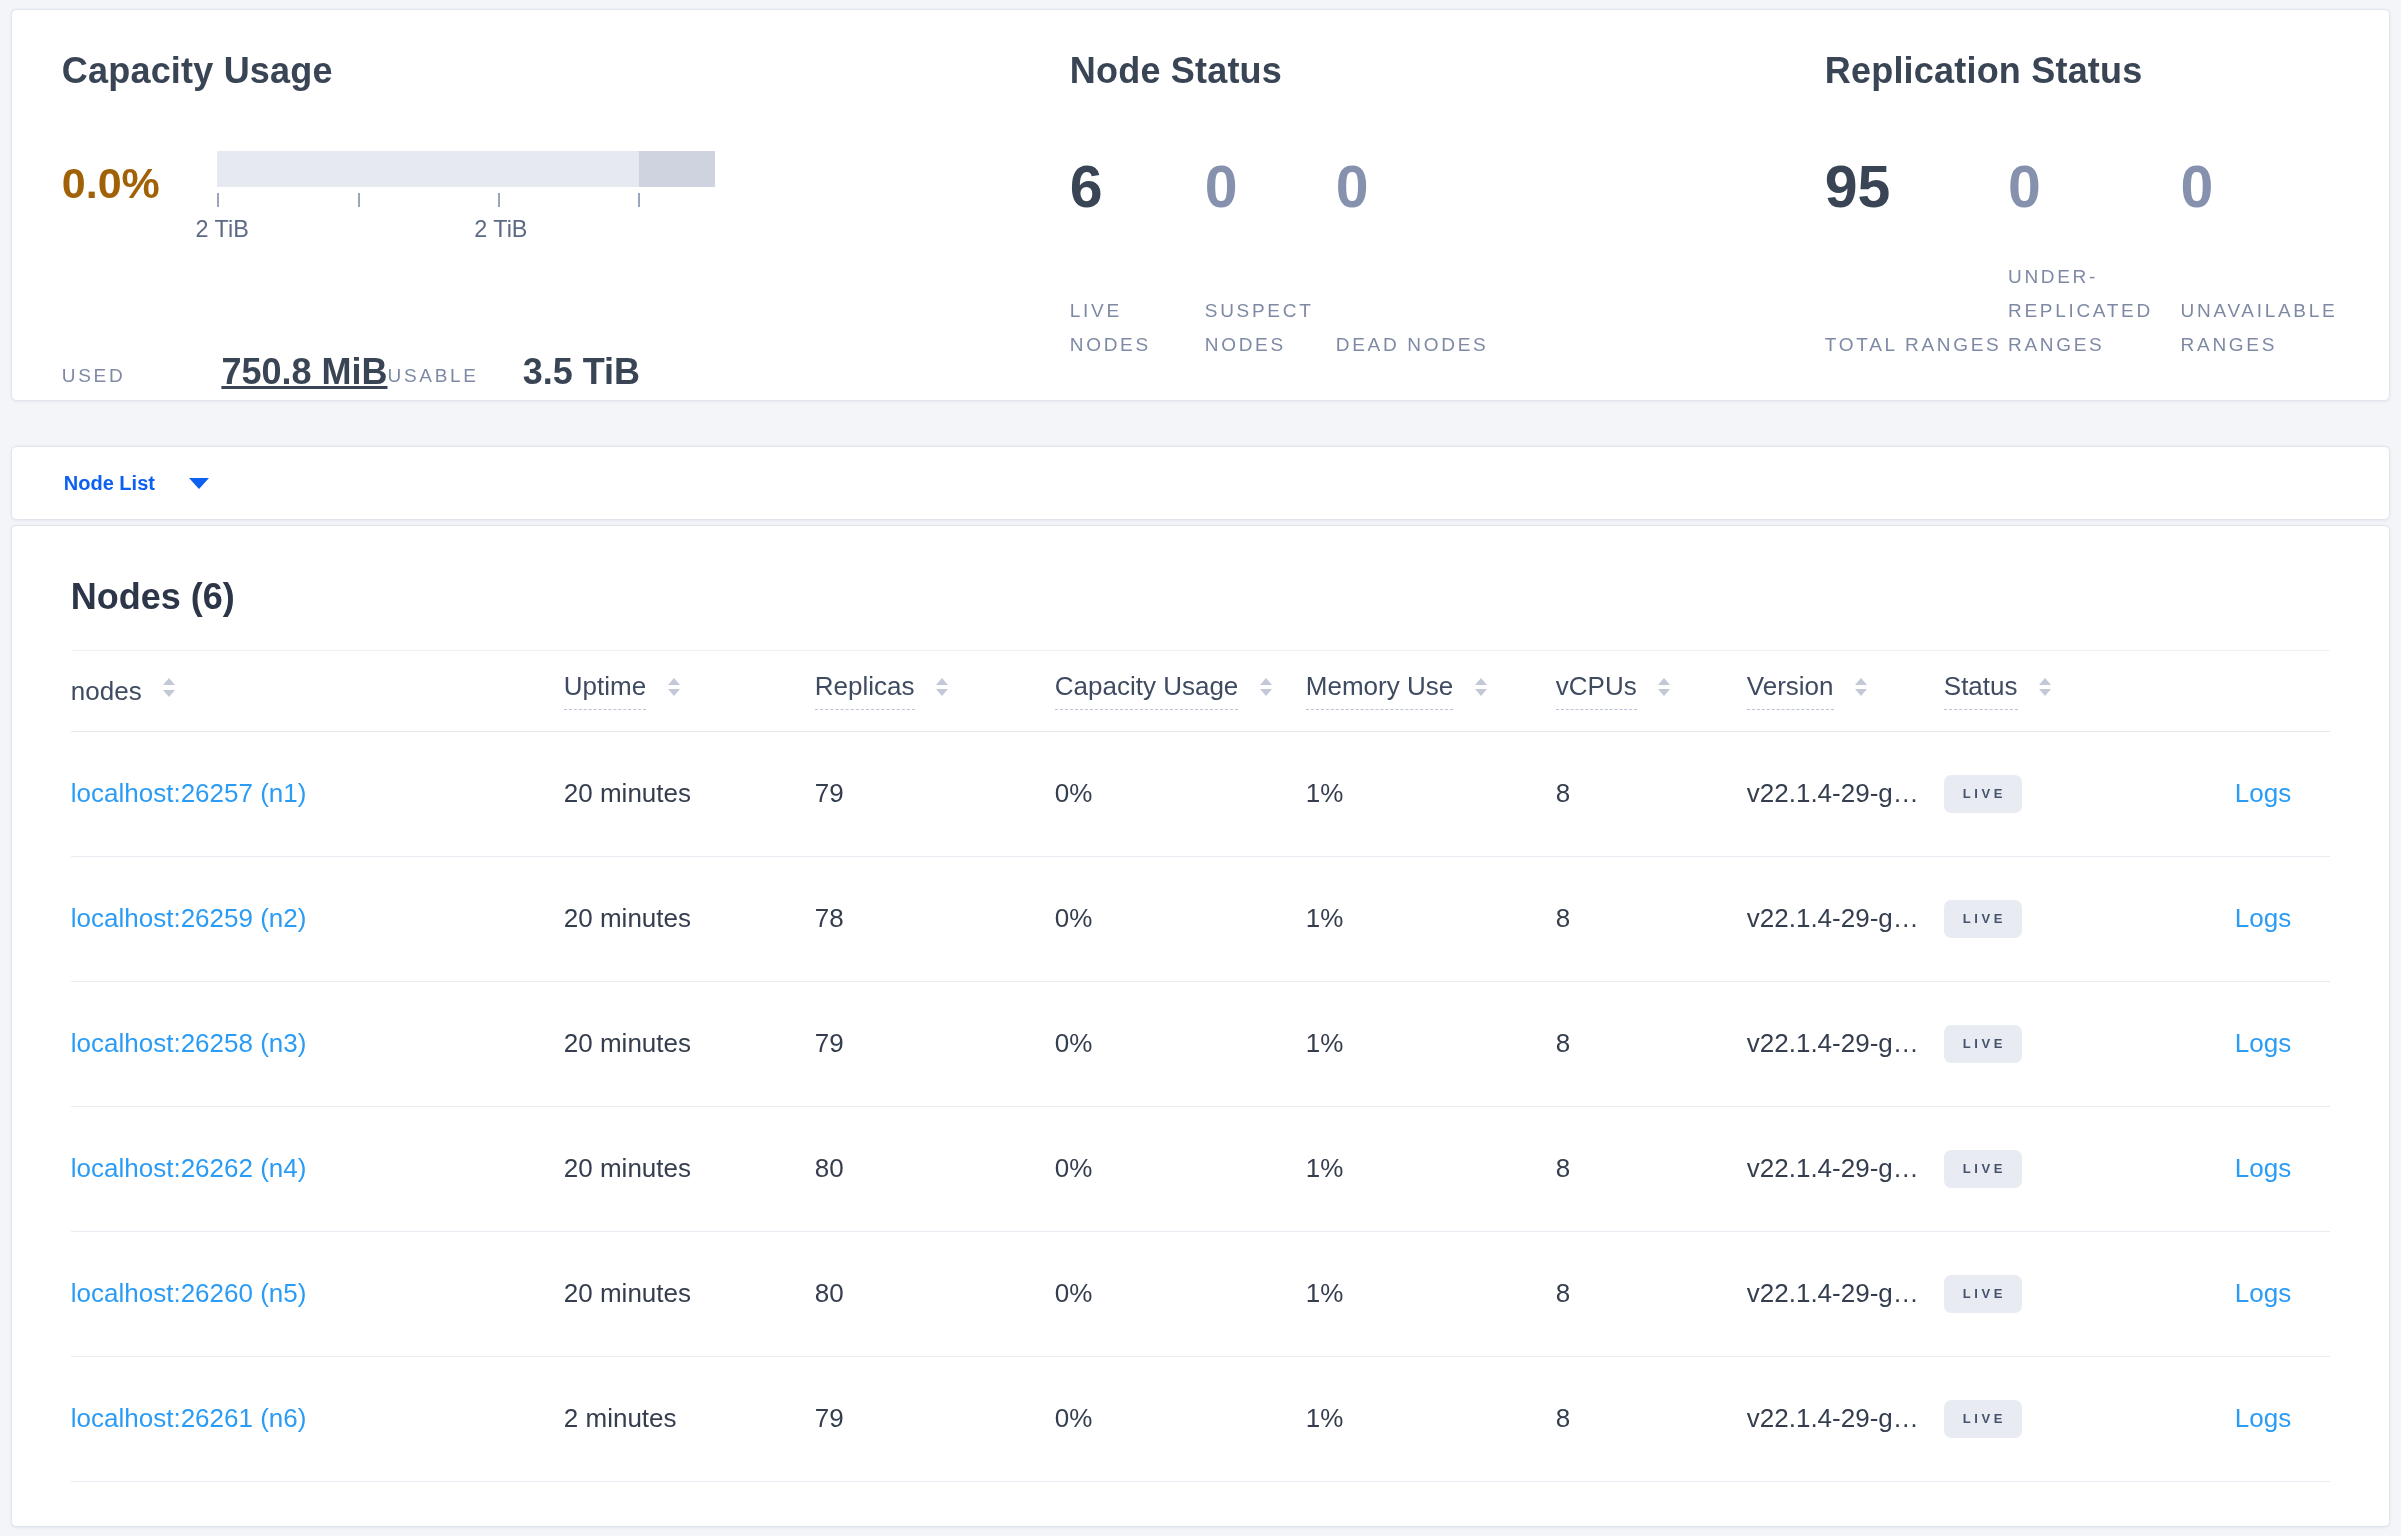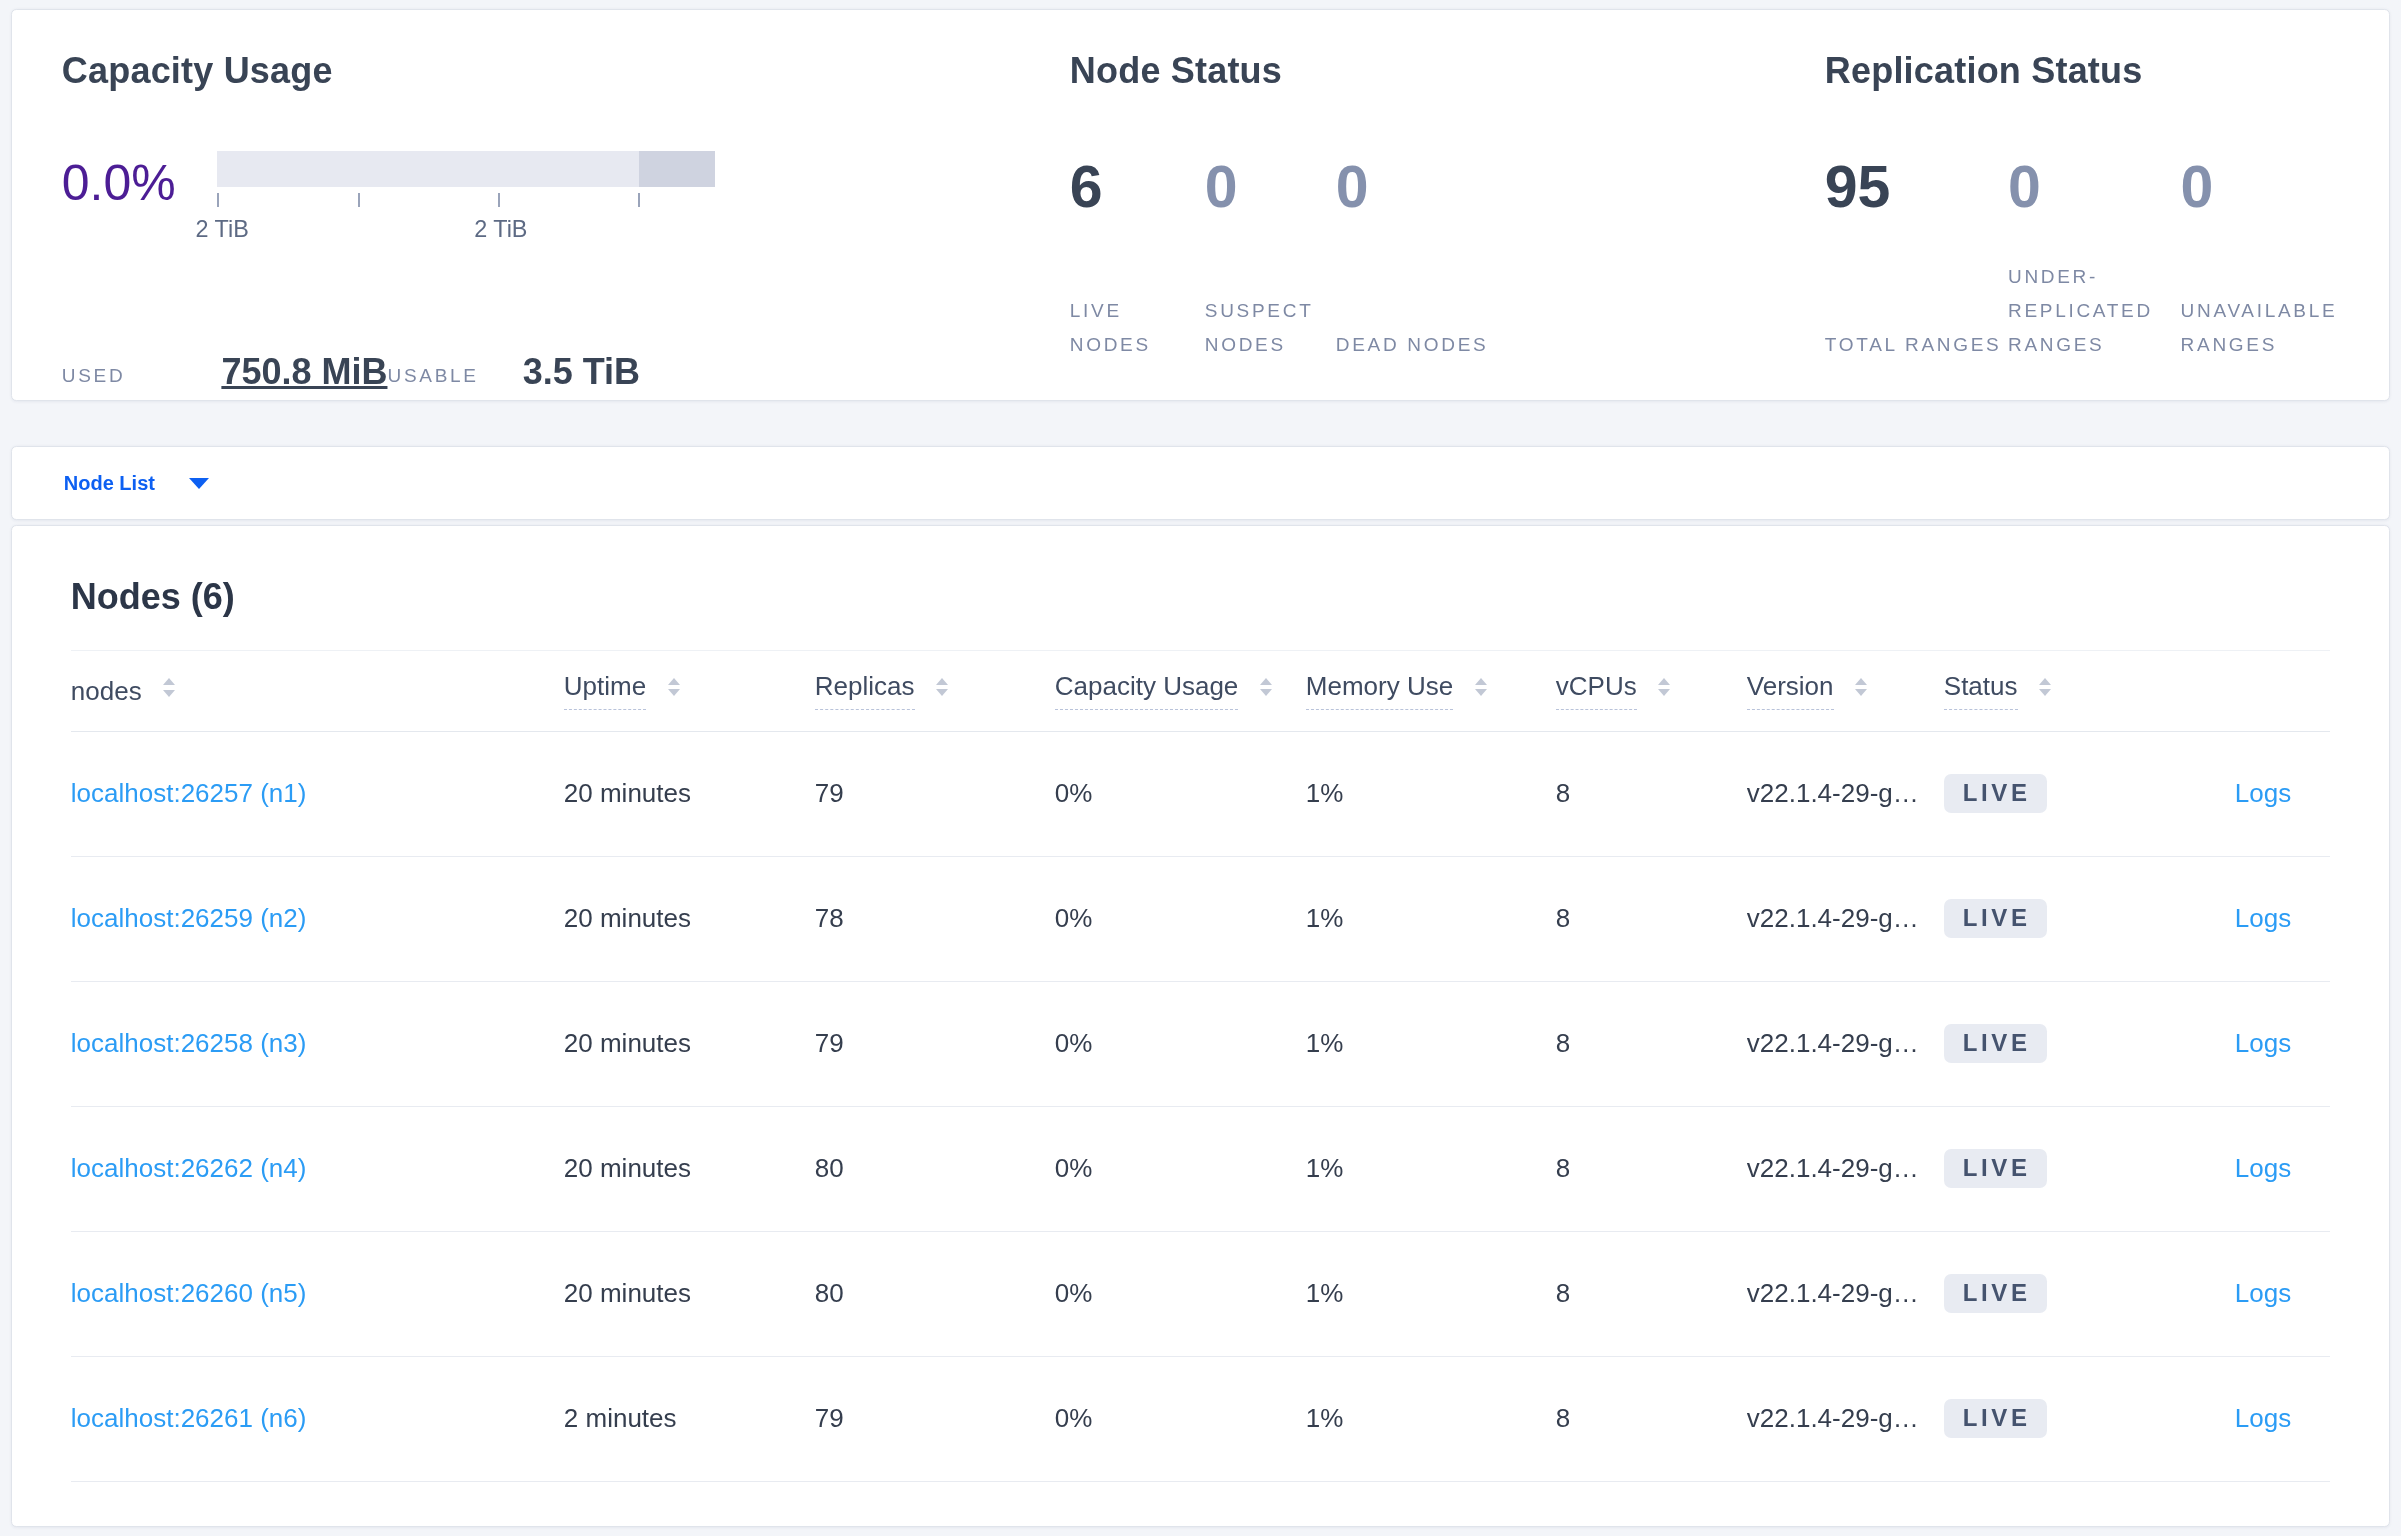--- a/index.html
+++ b/index.html
@@ -41,23 +41,23 @@
   .rs-panel  { flex: 1; }
 
   .cap-row {
     margin-top: 59px;
     display: flex;
     align-items: flex-start;
   }
   .cap-pct {
     width: 155px;
     flex: none;
-    font-size: 50px;
-    font-weight: 400;
-    color: #4c1d95;
+    font-size: 43px;
+    font-weight: 700;
+    color: #a16207;
     line-height: 65px;
   }
   .bar-wrap { position: relative; width: 498px; }
   .bar-track {
     position: relative;
     width: 498px; height: 36px;
     background: #e7e9f1;
     overflow: hidden;
   }
   .bar-extra {
@@ -246,21 +246,21 @@
     text-decoration: none;
     cursor: pointer;
   }
   td.logs-cell { text-align: right; padding-right: 39px; }
 
   .badge {
     display: inline-block;
     background: #e8ebf2;
     border-radius: 7.2px;
     padding: 8px 16px 9px 19px;
-    font-size: 24px;
+    font-size: 13px;
     font-weight: 700;
     letter-spacing: 3.6px;
     color: #45536e;
     line-height: 21.6px;
   }
 </style>
 </head>
 <body>
 
 <div class="page">

